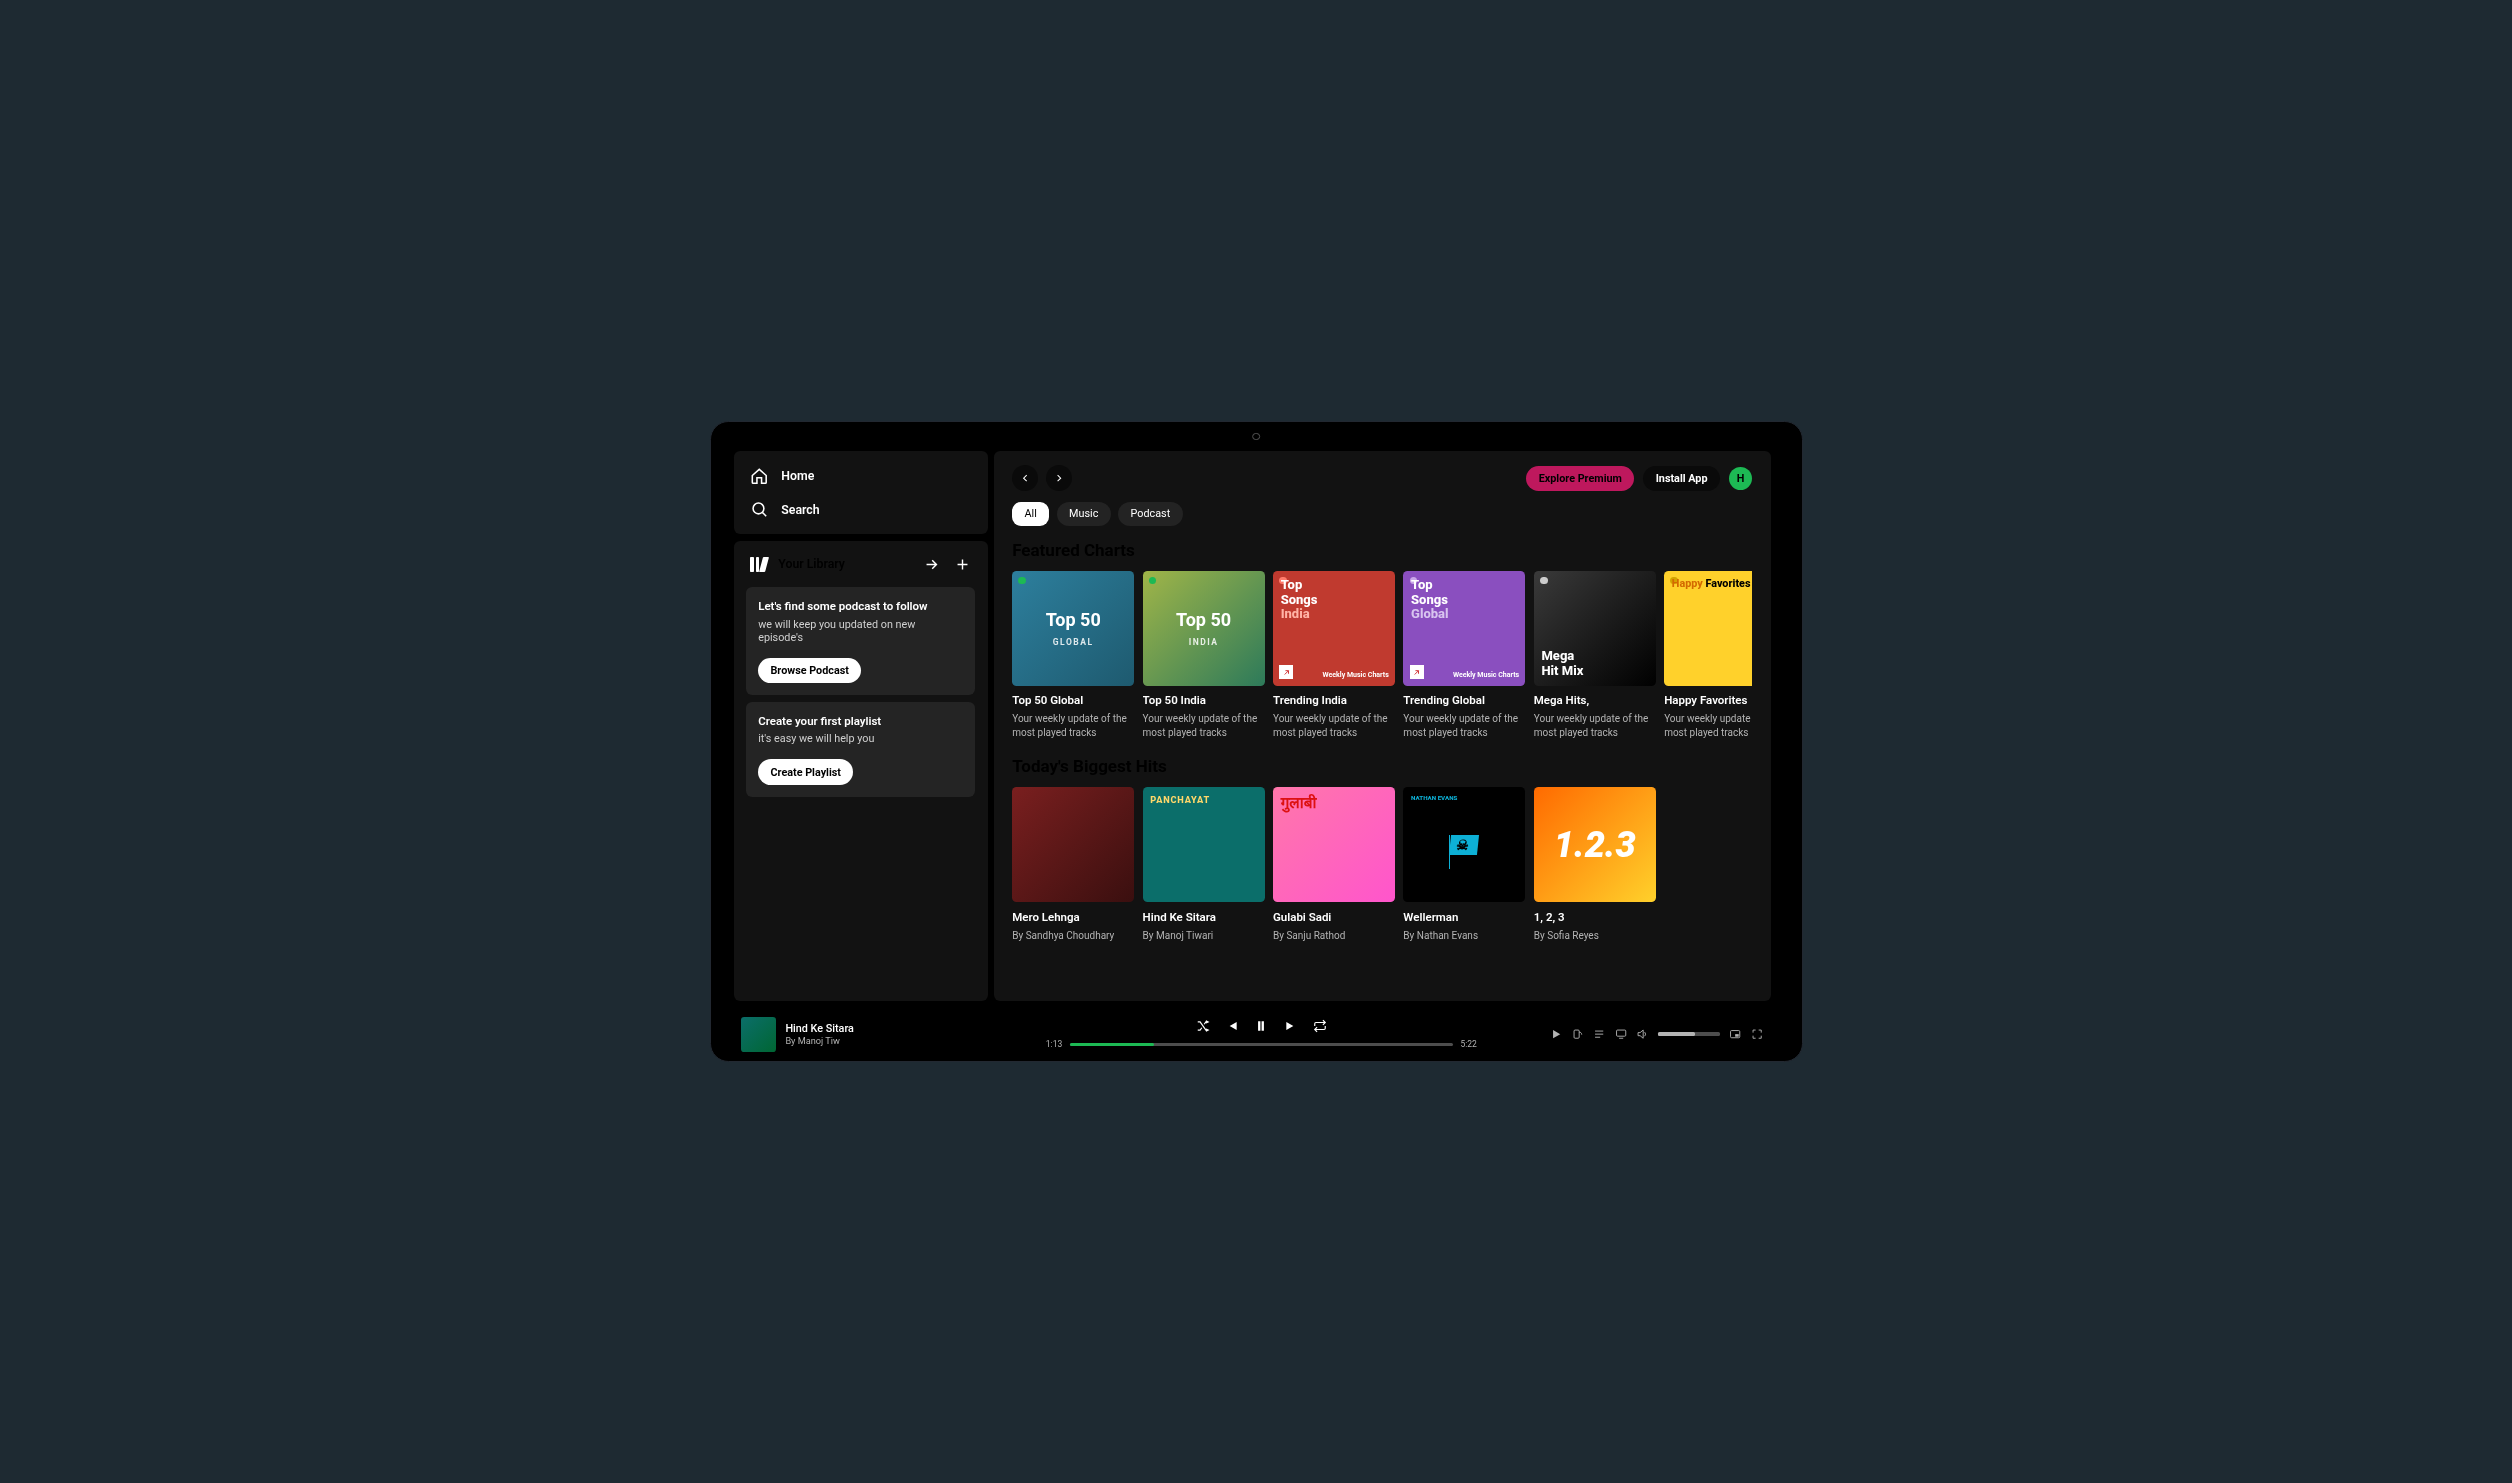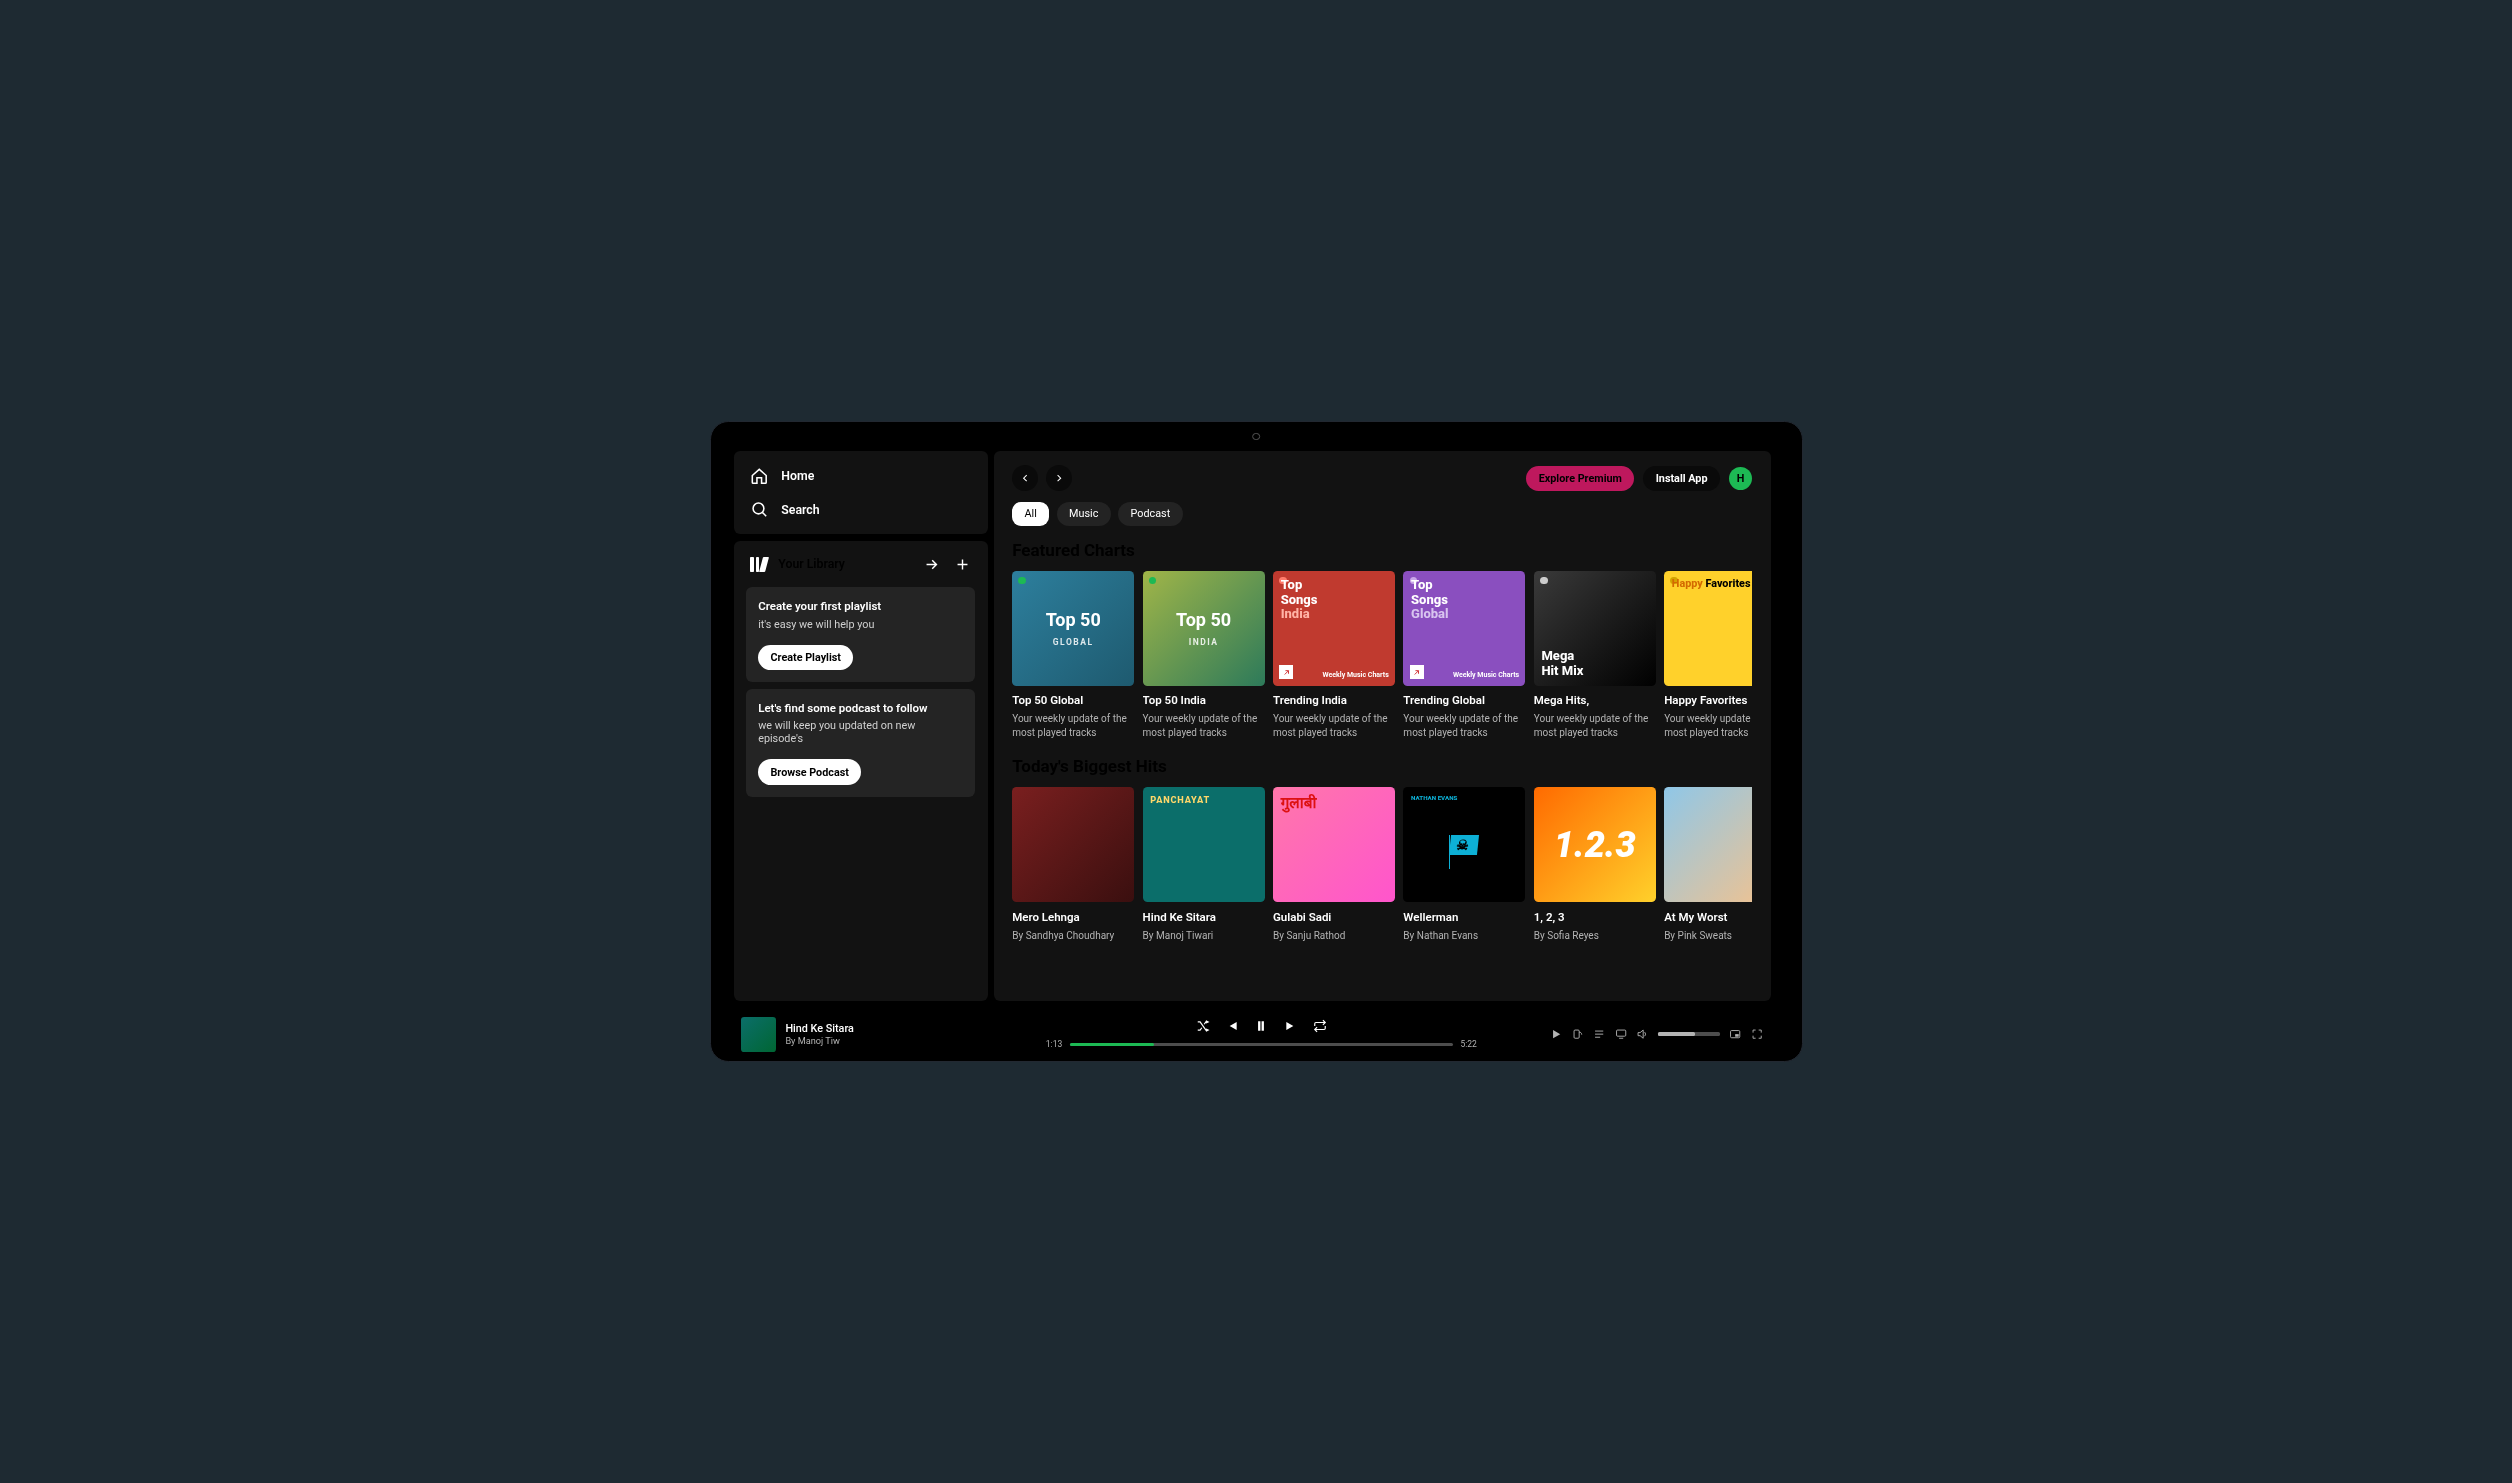--- a/index.html
+++ b/index.html
@@ -175,28 +175,28 @@
             <svg viewBox="0 0 24 24">
                 <path d="M5 12h14M13 6l6 6-6 6"></path>
               </svg>
             <svg viewBox="0 0 24 24">
                 <path d="M12 5v14M5 12h14"></path>
               </svg>
           </div>
         </div>
 
         <div class="promo">
+          <h4>Let's find some podcast to follow</h4>
+          <p>we will keep you updated on new episode's</p>
+          <button>Browse Podcast</button>
+        </div>
+        <div class="promo">
           <h4>Create your first playlist</h4>
           <p>it's easy we will help you</p>
           <button>Create Playlist</button>
-        </div>
-        <div class="promo">
-          <h4>Let's find some podcast to follow</h4>
-          <p>we will keep you updated on new episode's</p>
-          <button>Browse Podcast</button>
         </div>
       </div>
     </aside>
 
     <main class="main">
       <div class="topbar">
         <div class="nav-arrows">
           <div class="circ">
               <svg viewBox="0 0 24 24">
                 <path d="m15 6-6 6 6 6"></path>
@@ -321,25 +321,20 @@
           <h5>Wellerman</h5>
           <p>By Nathan Evans</p>
         </div>
         <div class="tile">
           <div class="art g-orange">
             <span style="font-size:36px;font-weight:900;font-style:italic;">1.2.3</span>
           </div>
           <h5>1, 2, 3</h5>
           <p>By Sofia Reyes</p>
         </div>
-        <div class="tile">
-          <div class="art g-pastel"></div>
-          <h5>At My Worst</h5>
-          <p>By Pink Sweats</p>
-        </div>
 
       </div>
     </main>
 
     <footer class="player">
       <div class="pl-left">
         <div class="pl-art"></div>
         <div class="pl-meta">
           <h6>Hind Ke Sitara</h6>
           <p>By Manoj Tiw</p>

